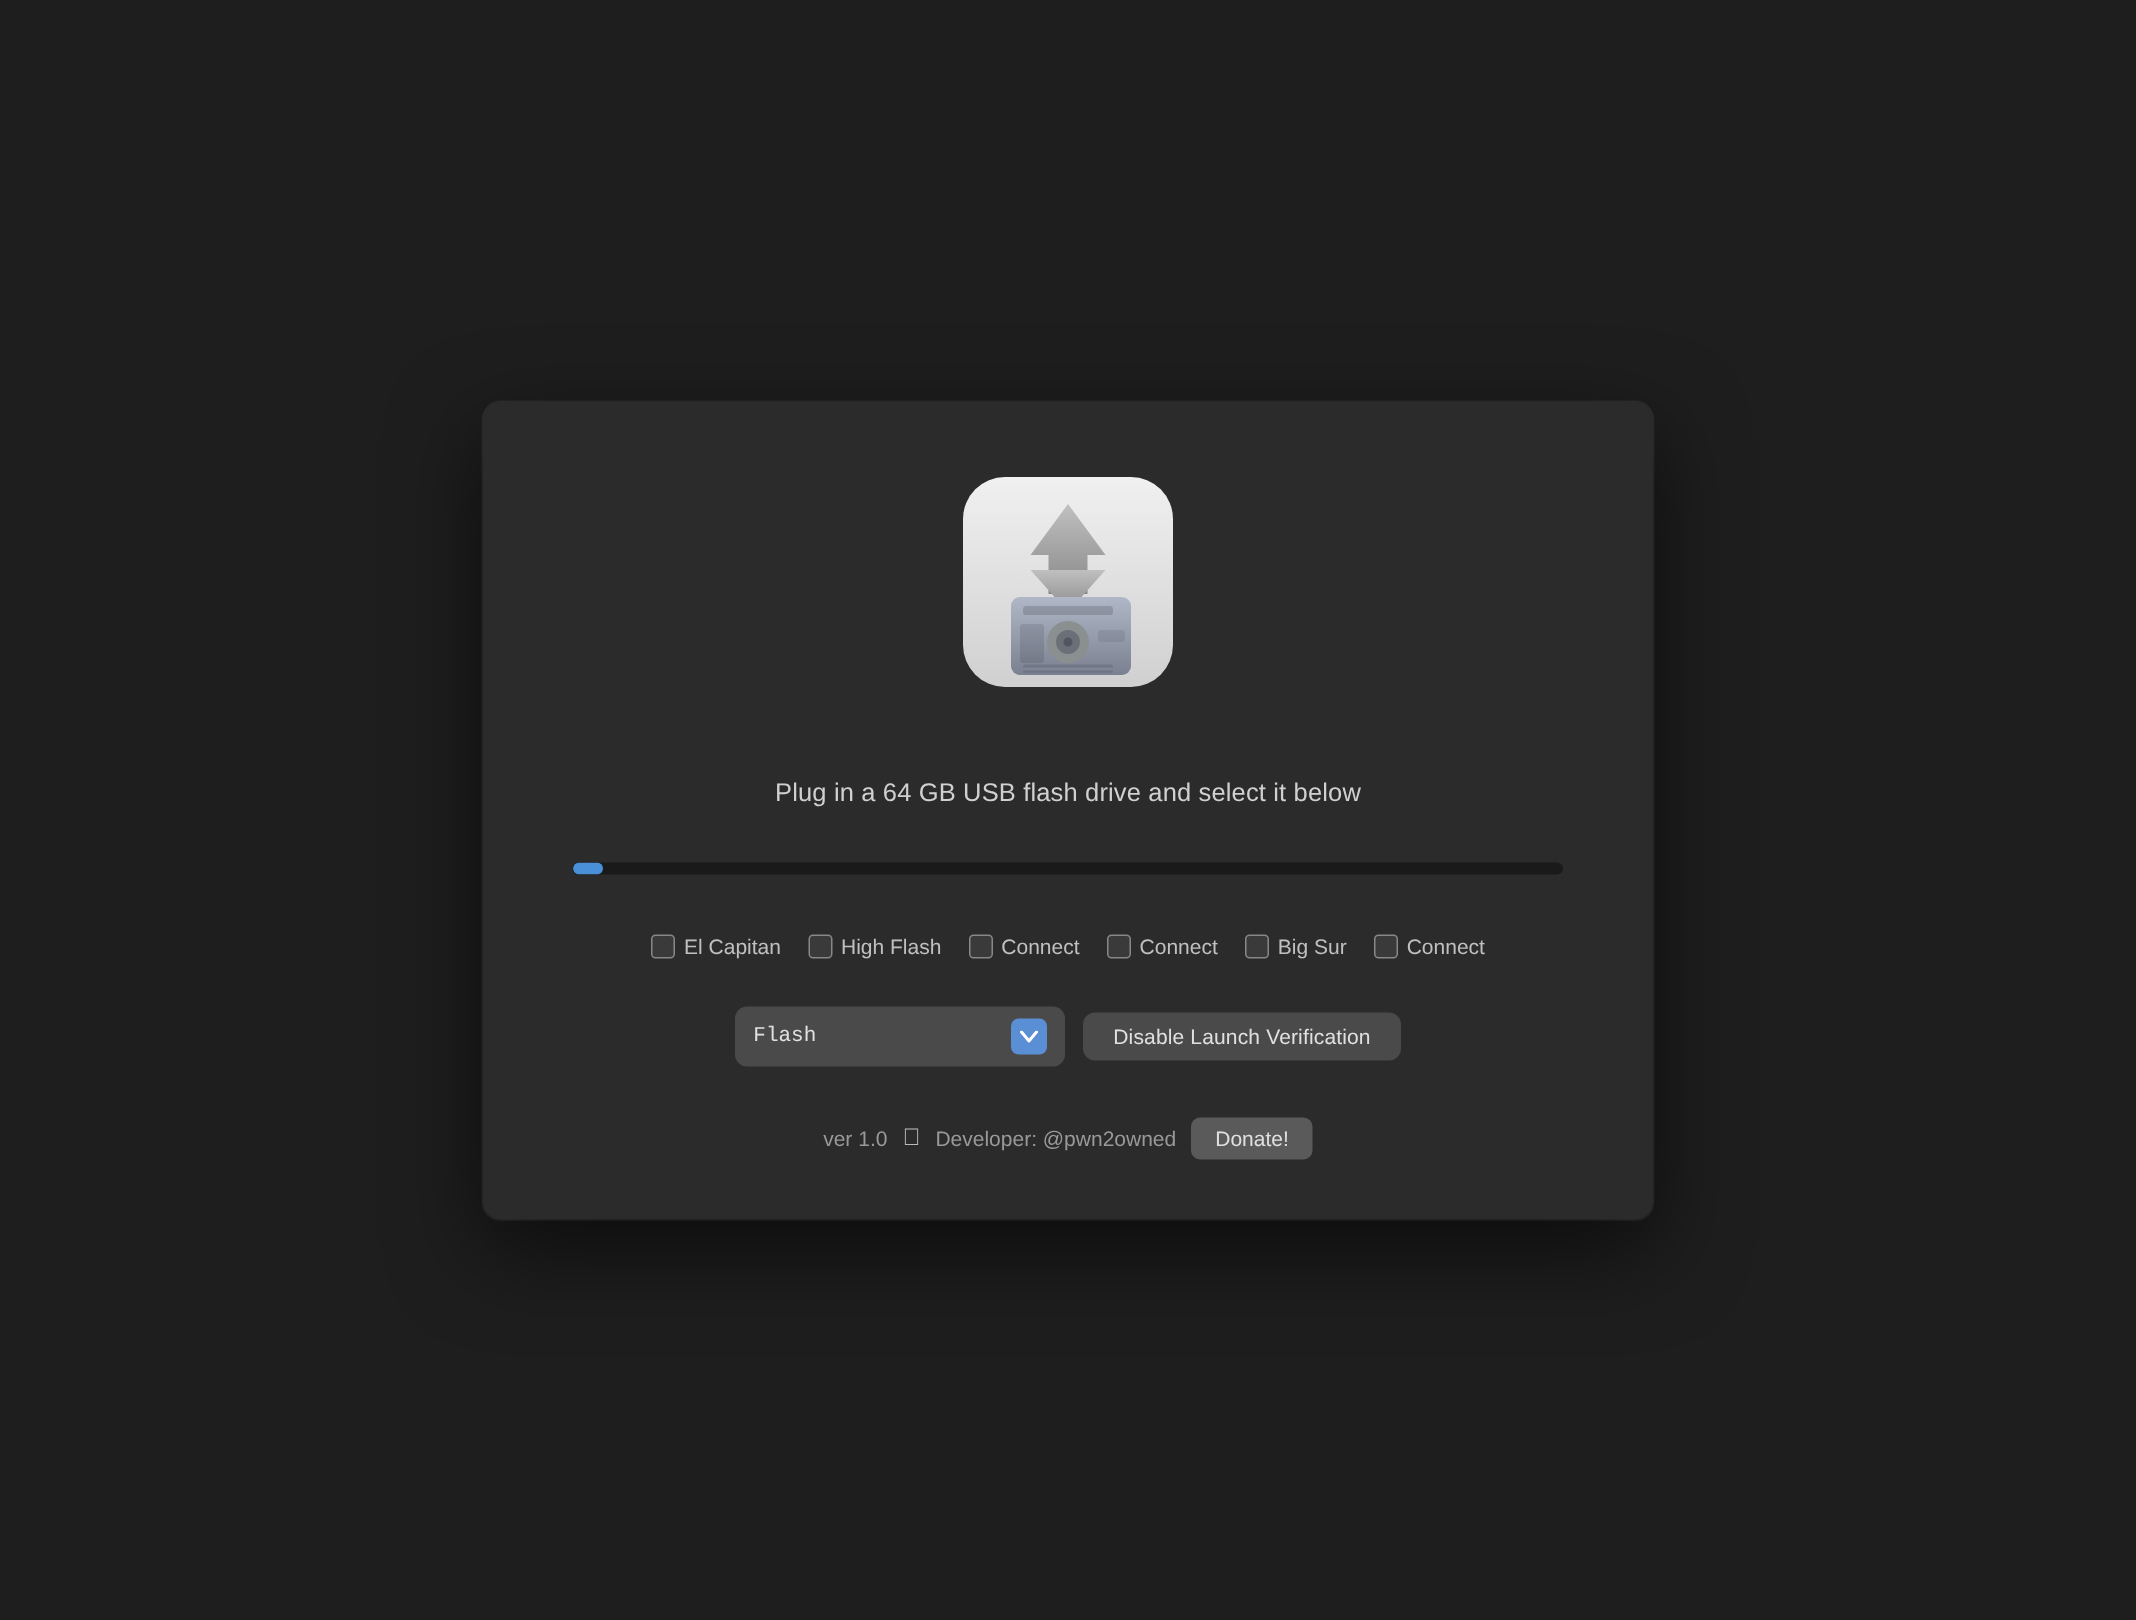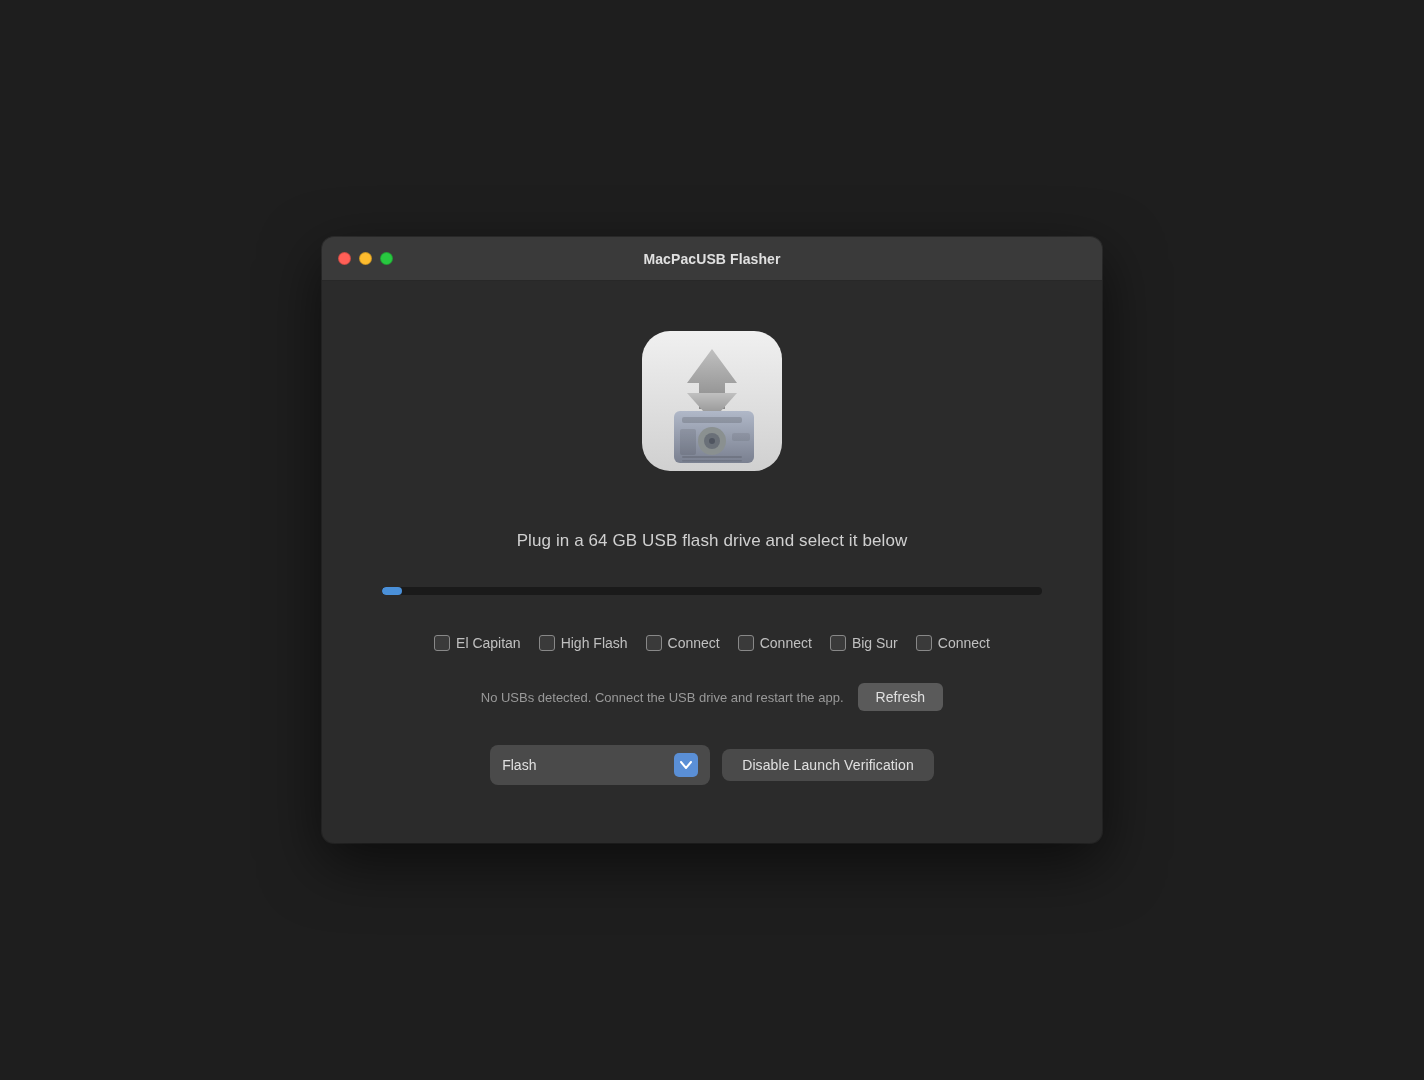--- a/index.html
+++ b/index.html
@@ -175,20 +175,21 @@
       cursor: pointer;
       min-width: 220px;
       border: none;
     }
 
     .flash-dropdown-text {
       color: #e0e0e0;
       font-size: 14px;
       font-weight: 500;
       flex: 1;
+      font-family: Liberation Mono, monospace;
     }
 
     .flash-dropdown-arrow {
       width: 24px;
       height: 24px;
       background: #5a8fd6;
       border-radius: 5px;
       display: flex;
       align-items: center;
       justify-content: center;
@@ -237,28 +238,20 @@
     .icon-svg-container {
       width: 160px;
       height: 160px;
     }
   </style>
 </head>
 <body>
 
 <div class="window">
 
-  <div class="titlebar">
-    <div class="traffic-lights">
-      <div class="traffic-light close"></div>
-      <div class="traffic-light minimize"></div>
-      <div class="traffic-light maximize"></div>
-    </div>
-    <span class="window-title">MacPacUSB Flasher</span>
-  </div>
 
   <div class="content">
 
     <div class="app-icon-container">
       <svg class="icon-svg-container" viewBox="0 0 160 160" xmlns="http://www.w3.org/2000/svg">
 
         <rect x="10" y="10" width="140" height="140" rx="28" ry="28" fill="url(#iconBg)"></rect>
         <defs>
           <linearGradient id="iconBg" x1="0%" y1="0%" x2="0%" y2="100%">
             <stop offset="0%" style="stop-color:#f0f0f0"></stop>
@@ -320,32 +313,34 @@
       <div class="os-option">
         <div class="os-checkbox"></div>
         <span class="os-label">Big Sur</span>
       </div>
       <div class="os-option">
         <div class="os-checkbox"></div>
         <span class="os-label">Connect</span>
       </div>
     </div>
 
-    <div class="status-row">
-      <span class="status-text">No USBs detected. Connect the USB drive and restart the app.</span>
-      <button class="refresh-button">Refresh</button>
-    </div>
 
     <div class="action-row">
       <div class="flash-dropdown">
         <span class="flash-dropdown-text">Flash</span>
         <div class="flash-dropdown-arrow">
           <svg width="12" height="8" viewBox="0 0 12 8" fill="none">
             <path d="M1 1L6 7L11 1" stroke="white" stroke-width="2" stroke-linecap="round"></path>
           </svg>
         </div>
       </div>
       <button class="disable-verification-button">Disable Launch Verification</button>
     </div>
 
+    <div class="footer-row">
+      <span>ver 1.0</span>
+      <span class="apple-icon"></span>
+      <span>Developer: @pwn2owned</span>
+      <button class="donate-button">Donate!</button>
+    </div>
 
   </div>
 </div>
 
 </body></html>

